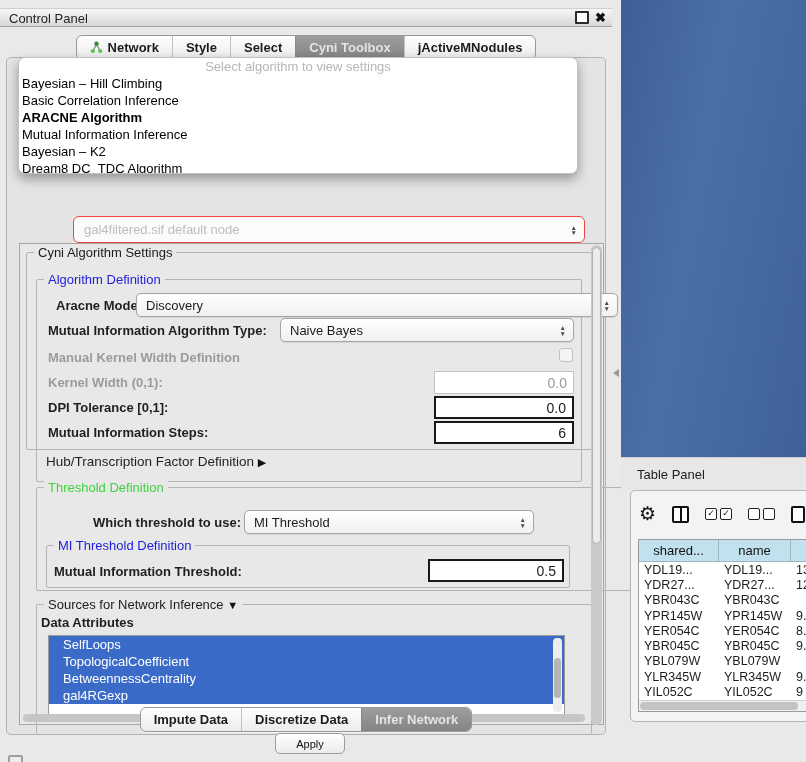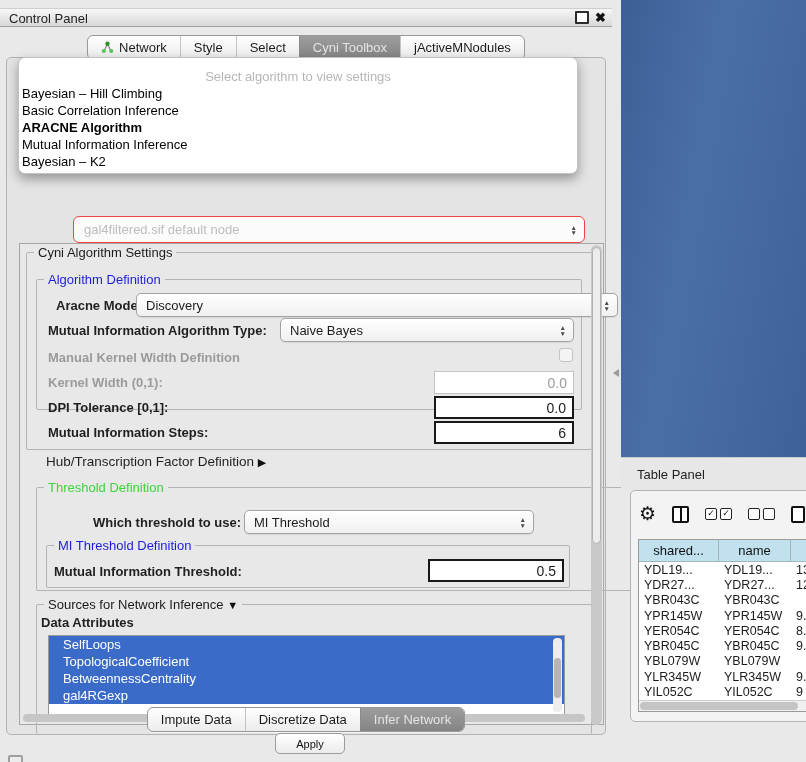--- a/index.html
+++ b/index.html
@@ -15,40 +15,40 @@
     border-top:1px solid #cfcfcf;border-bottom:1px solid #a0a0a0;
     display:flex;align-items:flex-end;font-size:13px;
   }
   .cp-title{margin-left:9px;color:#222;}
   .cp-winbtns{position:absolute;right:6px;top:0;height:100%;display:flex;align-items:center;gap:6px;}
   .wb-float{width:10px;height:9px;border:2px solid #2b2b2b;background:#fff;border-radius:1px;}
   .wb-close{font-size:13px;font-weight:bold;color:#111;line-height:10px;}
   .seg-row{position:absolute;left:0;top:35px;width:612px;display:flex;justify-content:center;}
   .seg{display:inline-flex;height:23px;border:1px solid #989898;border-radius:6px;overflow:hidden;
        background:linear-gradient(#fefefe,#ececec);box-shadow:0 1px 0 rgba(255,255,255,.6);}
-  .segitem{display:flex;align-items:center;gap:5px;padding:0 13px;font-size:13px;font-weight:normal;
+  .segitem{display:flex;align-items:center;gap:5px;padding:0 13px;font-size:13px;font-weight:bold;
            color:#1c1c1c;border-left:1px solid #c3c3c3;cursor:default;white-space:nowrap;}
   .segitem:first-child{border-left:none;}
   .segitem.selected{background:linear-gradient(#9d9d9d,#848484);color:#e4e4e4;border-left-color:#8a8a8a;}
   .neticon svg{display:block;}
   .cp-frame{
     position:absolute;left:6px;top:57px;width:600px;height:678px;box-sizing:border-box;
     background:#e4e4e4;border:1px solid #b2b2b2;border-radius:5px;
   }
   
   .bg-combo{
     position:absolute;left:66px;top:158px;width:512px;height:27px;box-sizing:border-box;
     border:1px solid #ef4444;border-radius:6px;background:#fbfbfb;
     display:flex;align-items:center;font-size:13px;color:#bdbdbd;padding-left:10px;
   }
   
   .algo-popup{
     position:absolute;left:18px;top:57px;width:560px;height:117px;box-sizing:border-box;
     background:#ffffff;border:1px solid #c2c2c2;border-radius:7px;
-    box-shadow:0 5px 12px rgba(0,0,0,.35);z-index:30;padding-top:11px;overflow:hidden;
+    box-shadow:0 5px 12px rgba(0,0,0,.35);z-index:30;padding-top:1px;overflow:hidden;
   }
   .algo-prompt{height:16px;text-align:center;font-size:13px;color:#b6b6b6;}
   .algo-item{height:17px;line-height:17px;font-size:13px;padding-left:3px;color:#000;}
   .algo-item.bold{font-weight:bold;}
   
   .scrollpane{
     position:absolute;left:12px;top:185px;width:585px;height:482px;box-sizing:border-box;
     background:#e8e8e8;border:1px solid #a6a6a6;
   }
   .vscroll{position:absolute;right:1px;top:1px;width:11px;height:480px;background:#c9c9c9;border-radius:6px;}
@@ -164,21 +164,21 @@
     <span>gal4filtered.sif default node</span>
     <span class="stepper">▲<br>▼</span>
   </div>
 
   <div class="scrollpane">
 
     <div class="group" style="left:6px;top:8px;width:566px;height:198px;">
       <span class="gtitle">Cyni Algorithm Settings</span>
     </div>
 
-    <div class="group" style="left:16px;top:35px;width:546px;height:131px;">
+    <div class="group" style="left:16px;top:35px;width:546px;height:203px;">
       <span class="gtitle blue">Algorithm Definition</span>
     </div>
 
     <span class="flabel" style="left:36px;top:54px;">Aracne Mode:</span>
     <div class="combo" style="left:116px;top:49px;width:482px;">
       <span>Discovery</span>
       <span class="stepper">▲<br>▼</span>
     </div>
 
     <span class="flabel" style="left:28px;top:79px;">Mutual Information Algorithm Type:</span>

